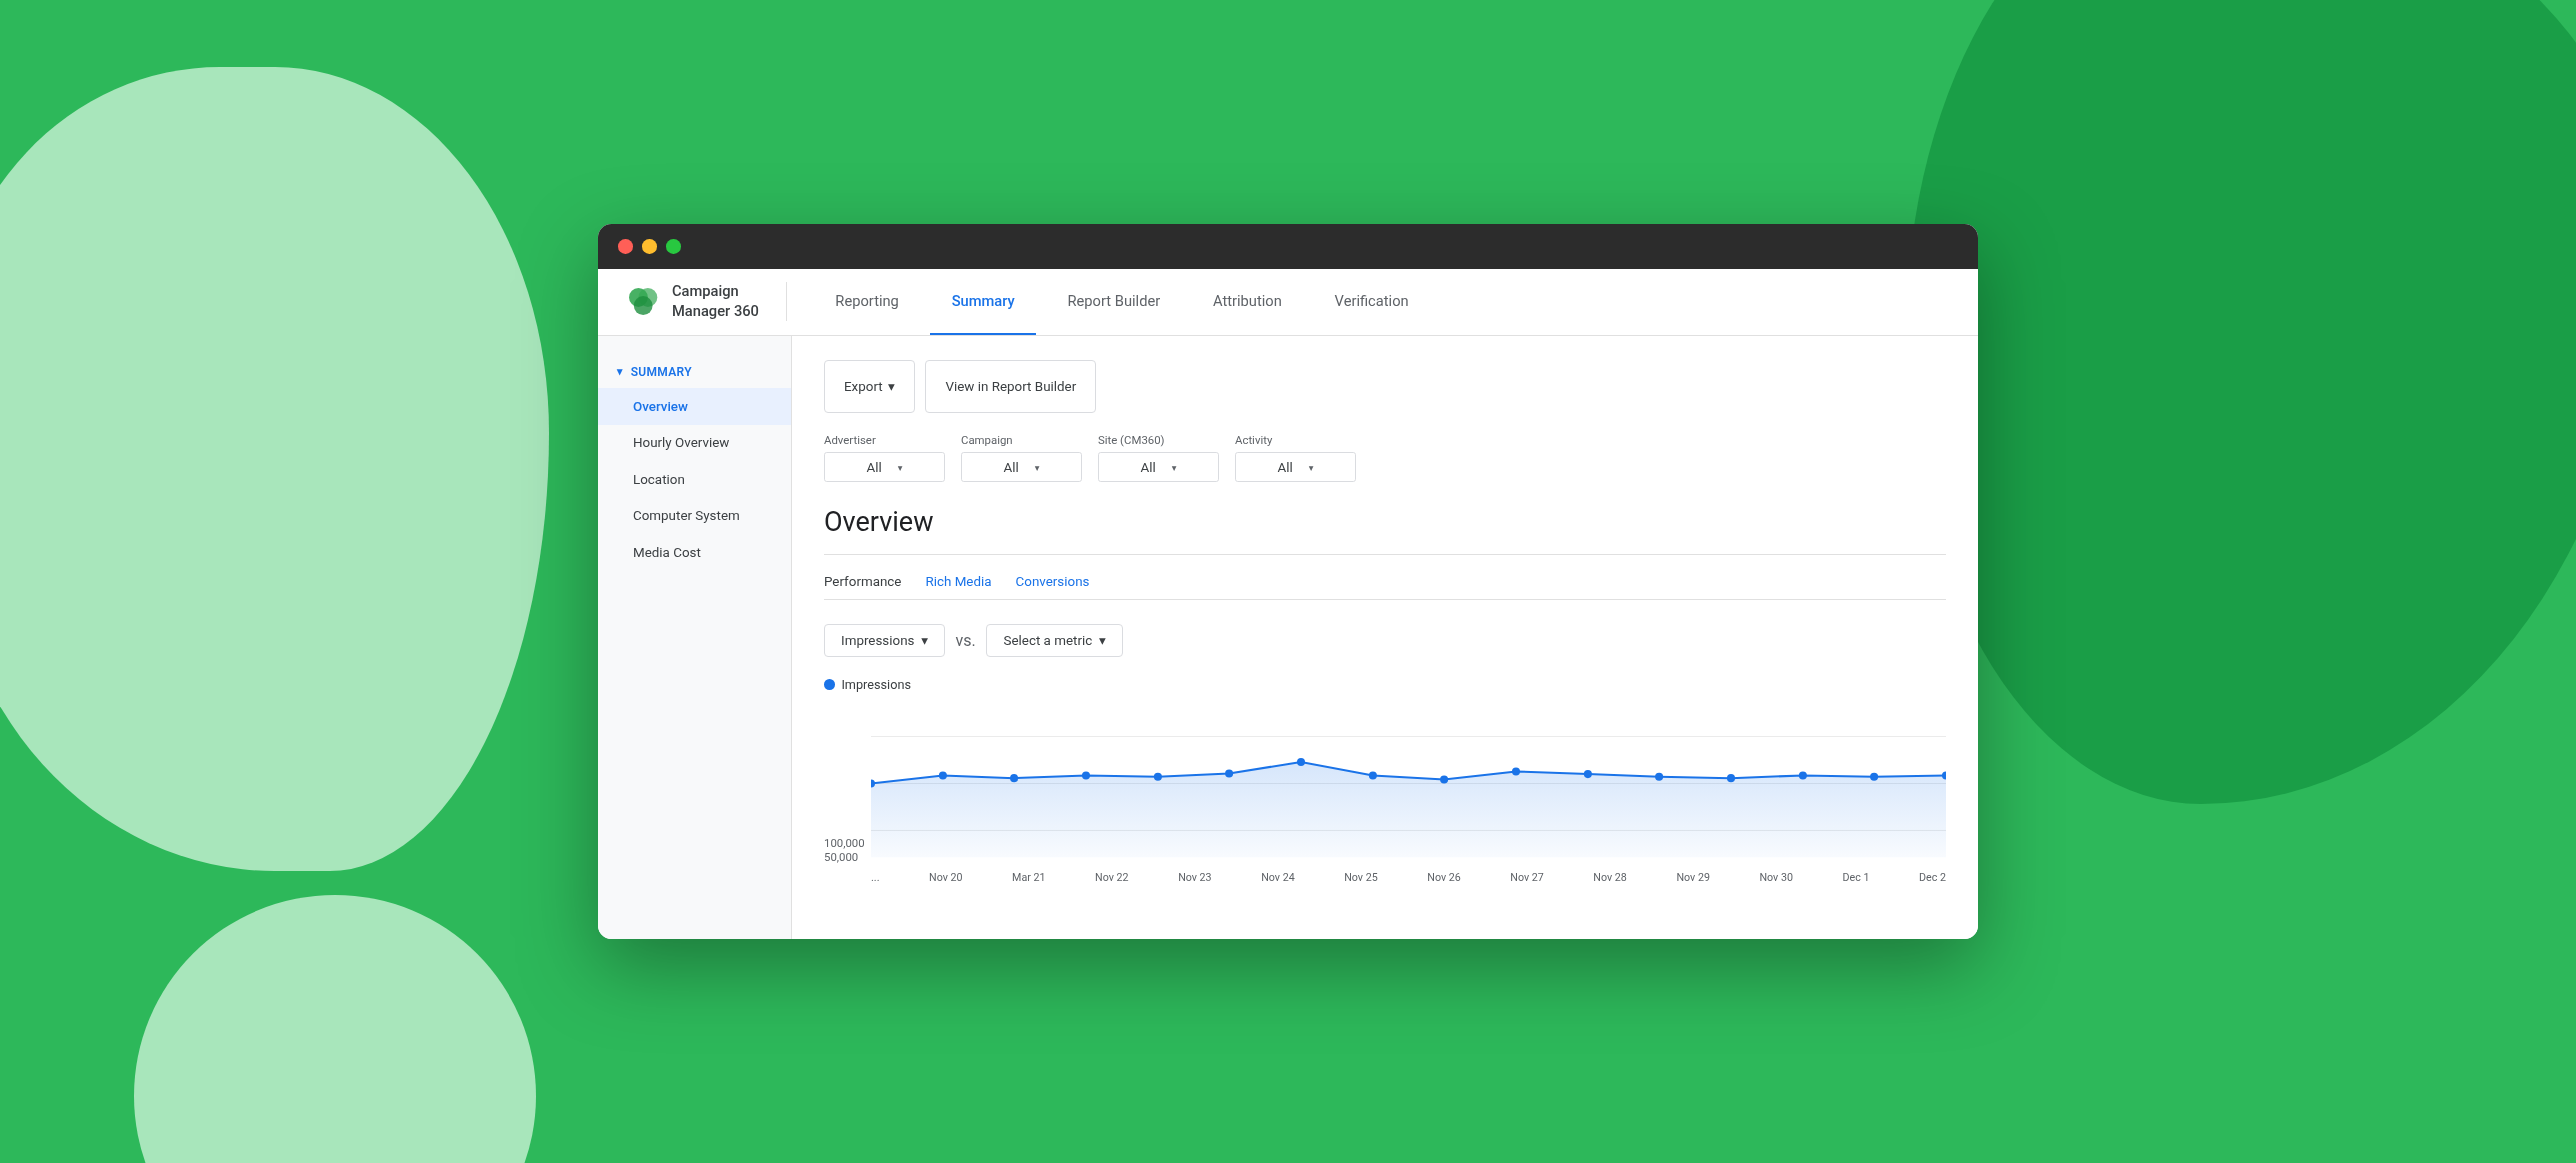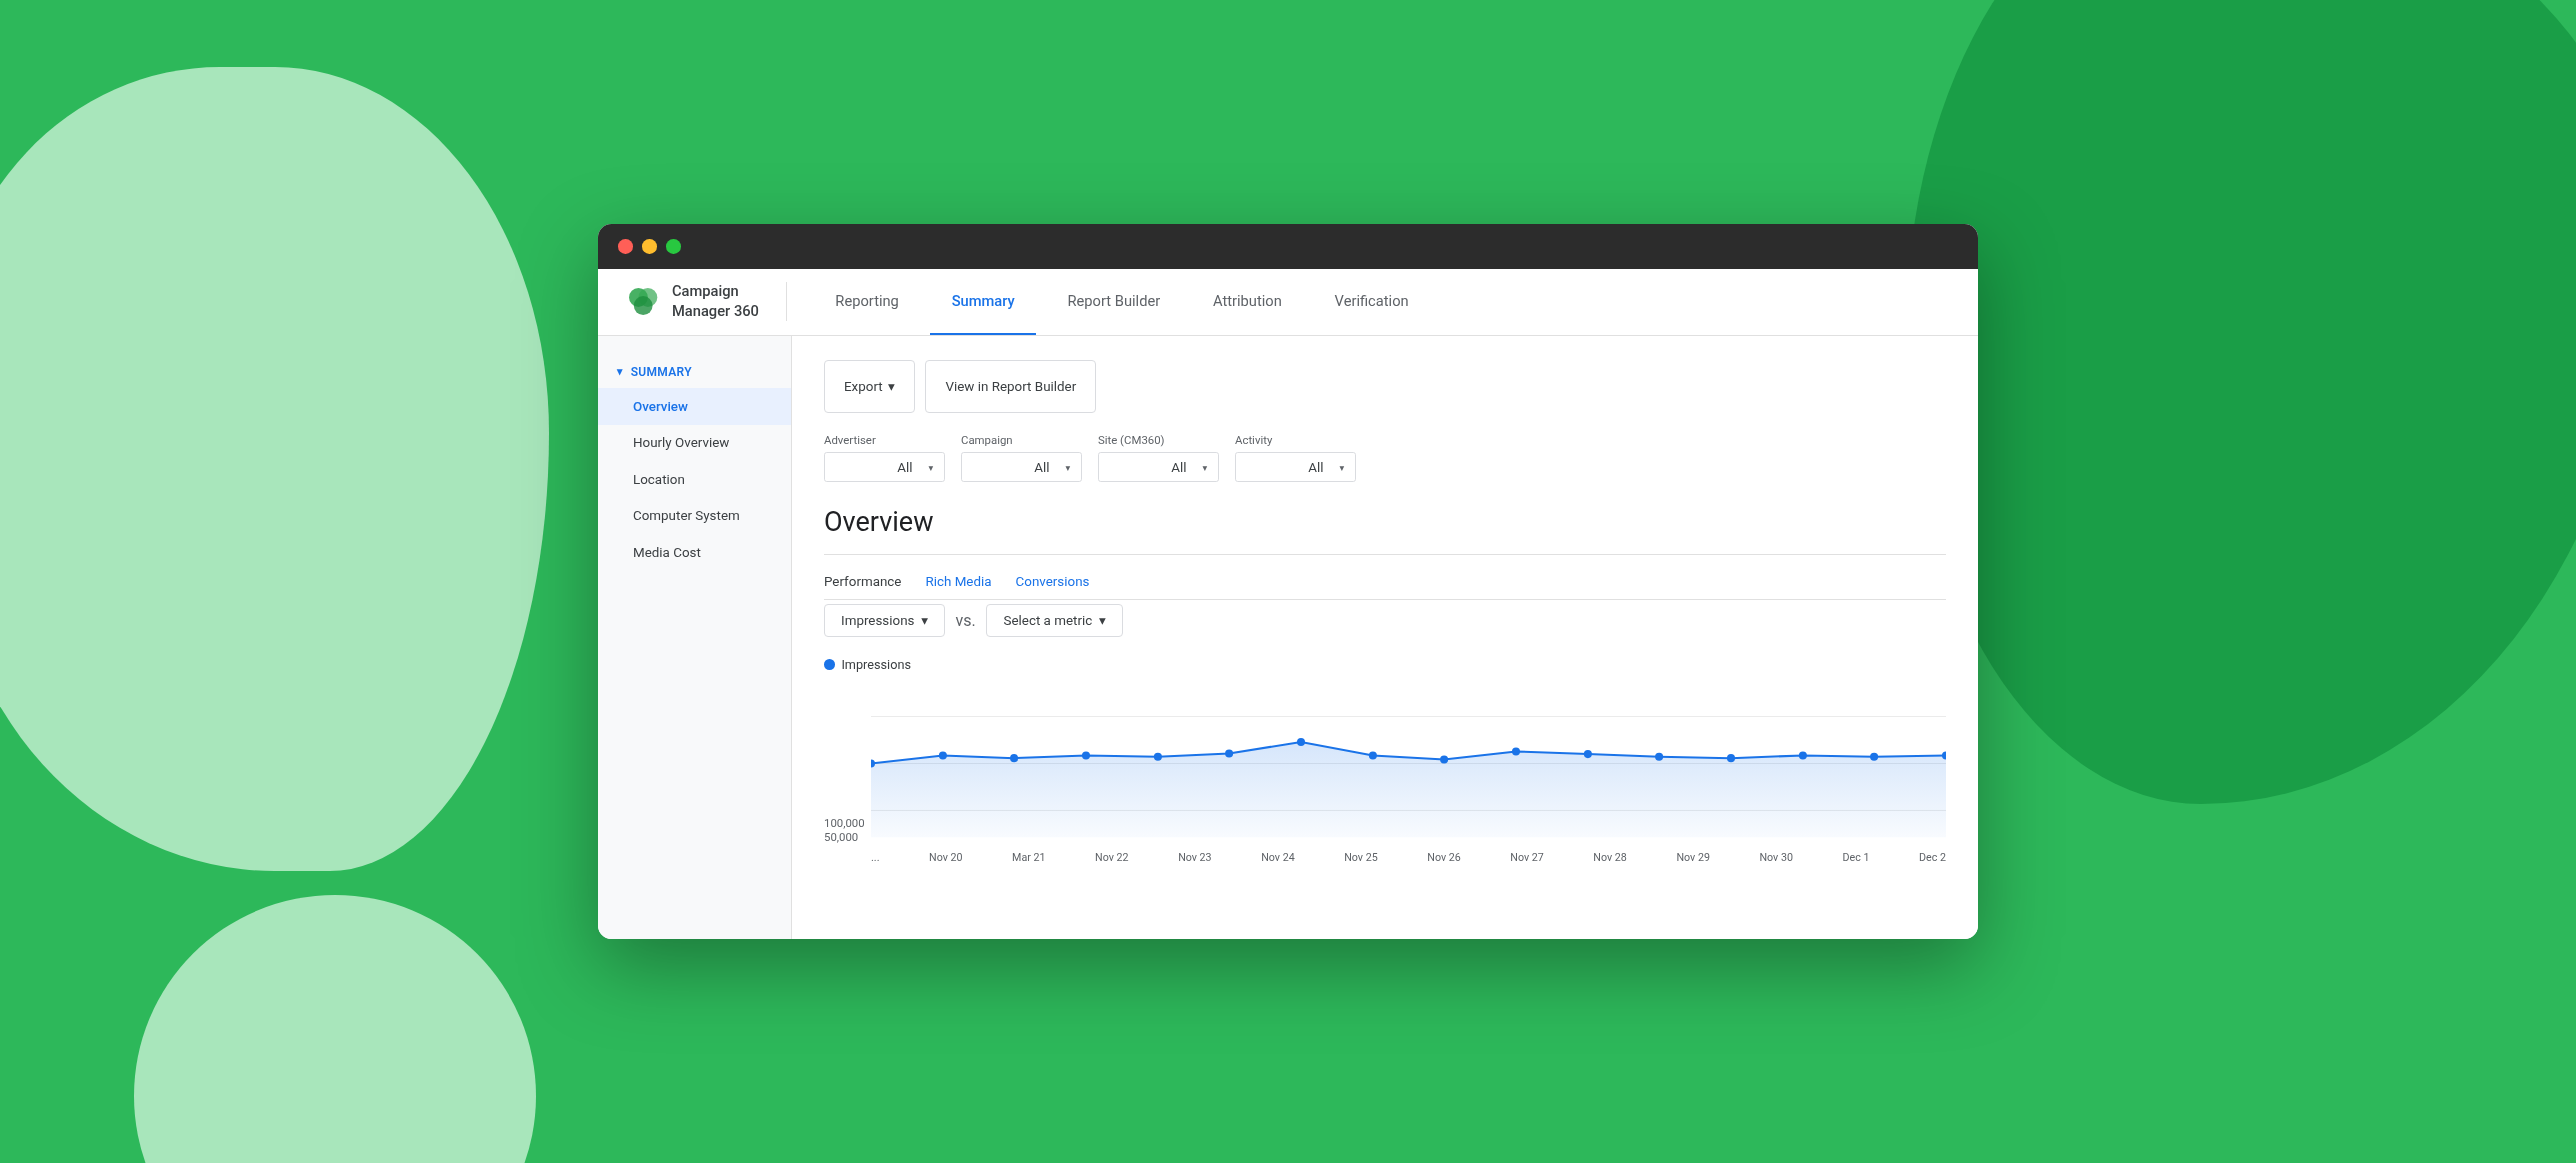--- a/index.html
+++ b/index.html
@@ -217,21 +217,21 @@
       flex-direction: column;
       gap: 5.4px;
     }
     .filter-label {
       font-size: 11.4px;
       color: #5f6368;
     }
     .filter-select {
       display: flex;
       align-items: center;
-      justify-content: flex-end;
+      justify-content: center;
       padding: 6.7px 10.7px;
       border: 0.7px solid #dadce0;
       border-radius: 2.7px;
       background: #fff;
       font-size: 13.4px;
       color: #3c4043;
       cursor: pointer;
       min-width: 121px;
       gap: 16px;
     }
@@ -250,21 +250,21 @@
     .section-divider {
       border: none;
       border-top: 0.7px solid #e0e0e0;
       margin-bottom: 19px;
     }
 
     
     .content-tabs {
       display: flex;
       gap: 24px;
-      margin-bottom: 4px;
+      margin-bottom: 24px;
       border-bottom: 0.7px solid #e0e0e0;
       padding-bottom: 0;
     }
     .content-tab {
       font-size: 13.4px;
       color: #5f6368;
       padding-bottom: 9.4px;
       cursor: pointer;
       border-bottom: 1.3px solid transparent;
       margin-bottom: -0.7px;

